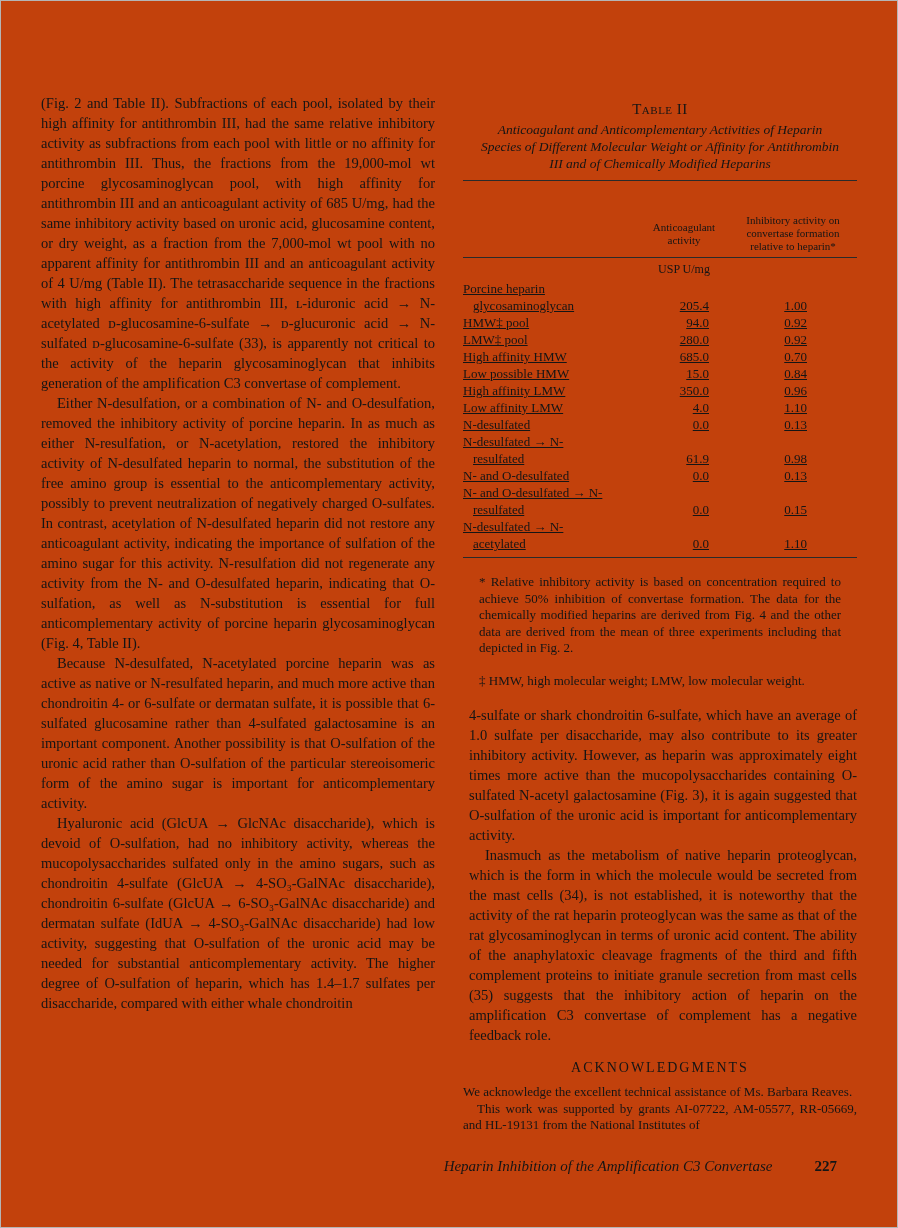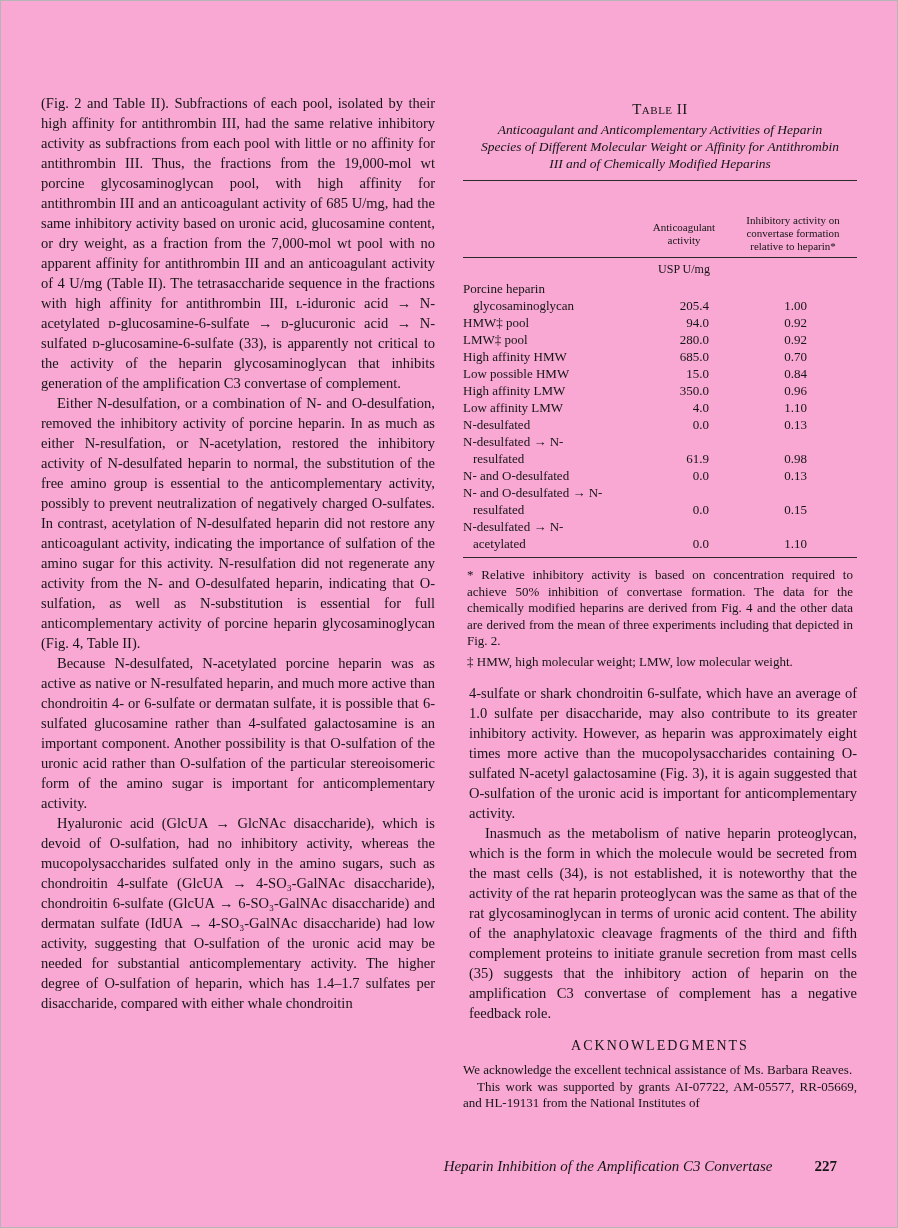--- a/index.html
+++ b/index.html
@@ -1,21 +1,21 @@
 <!DOCTYPE html>
 <html><head>
 <meta charset="utf-8">
 <style>
   html, body { margin: 0; padding: 0; background: #e8e8e8; }
   .page {
     position: relative;
     width: 898px;
     height: 1228px;
     margin: 0 auto;
-    background: #f9a8d4;
+    background: #c2410c;
     border: 1px solid #b5b5b5;
     box-sizing: border-box;
     overflow: hidden;
     font-family: "Liberation Serif", "DejaVu Serif", serif;
     color: #151515;
   }
   .content {
     display: flex;
     gap: 28px;
     padding: 92px 42px 0 40px;
@@ -60,28 +60,28 @@
   .th-i { width: 128px; text-align: center; }
   .unit-row {
     display: flex;
     font-size: 12px;
     padding: 4px 0 3px 0;
   }
   .unit-spacer { flex: 1; }
   .unit-a { width: 90px; text-align: center; }
   .unit-i { width: 128px; }
   .tbody { line-height: 17px; padding-bottom: 5px; }
-  .tline { display: flex; }
+  .tline { display: flex; text-decoration: underline; }
   .tlabel { flex: 1; white-space: nowrap; overflow: hidden; }
   .tlabel.l2 { padding-left: 10px; }
   .va { width: 90px; text-align: right; padding-right: 20px; box-sizing: border-box; }
   .vi { width: 128px; text-align: right; padding-right: 50px; box-sizing: border-box; }
 
   .footnotes { margin-top: 9px; font-size: 13px; line-height: 16.5px; text-align: justify; }
-  .footnotes p { margin: 4px; }
+  .footnotes p { margin: 16px; }
 
   .right-text { margin-top: 13px; margin-left: 6px; }
   .right-text p.body + p.body { margin-top: 0; }
 
   .ack-heading {
     text-align: center;
     font-size: 14px;
     letter-spacing: 2px;
     margin: 15px 0 8px 0;
     font-weight: normal;

